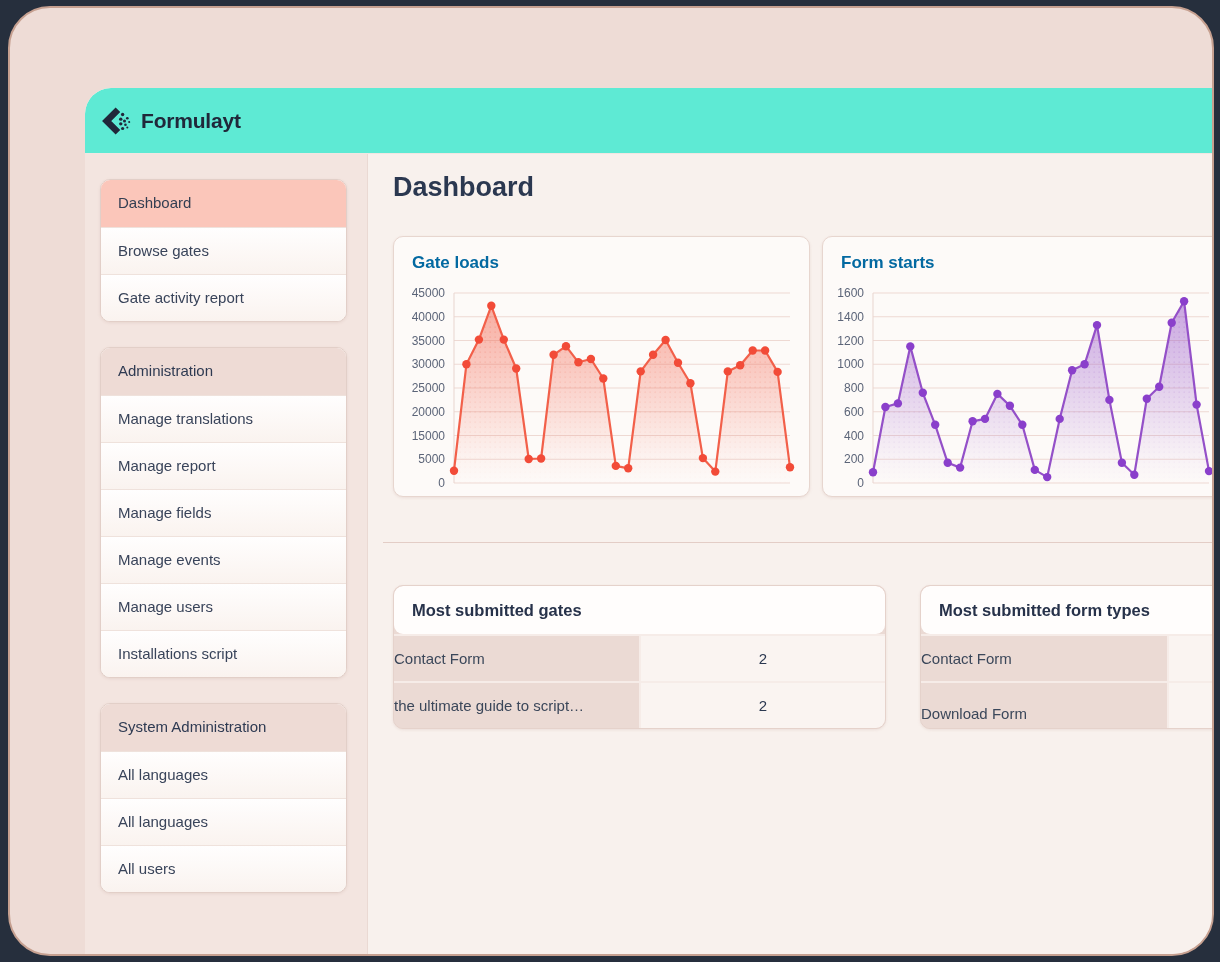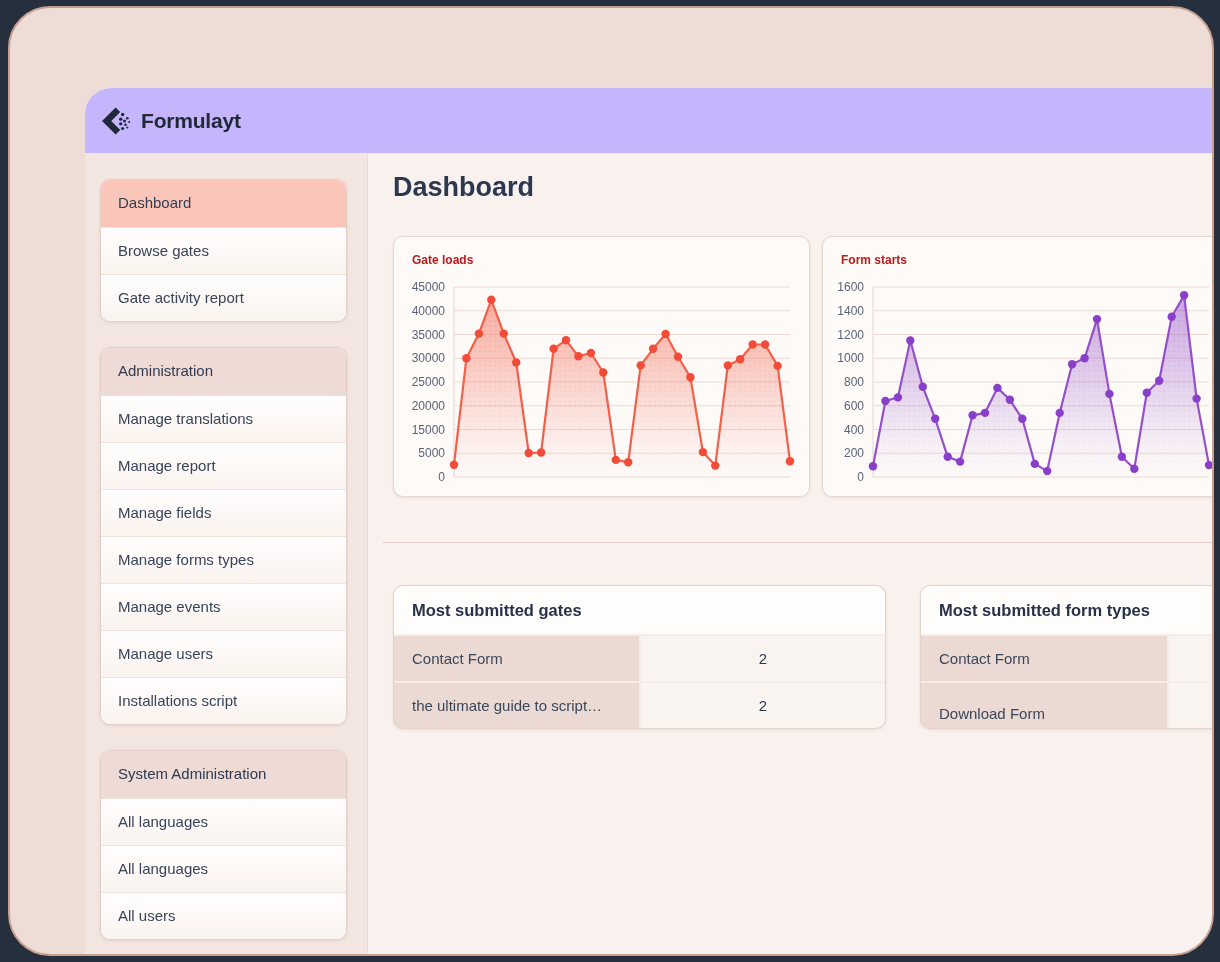--- a/index.html
+++ b/index.html
@@ -13,21 +13,21 @@
     background:#eedcd6; border:2px solid #c6a090; border-radius:42px; overflow:hidden;
   }
 
   .window {
     position:absolute; left:75px; top:80px; right:-2px; bottom:-2px;
     background:#f8f1ed; border-top-left-radius:26px; overflow:hidden;
   }
 
   .topbar {
     position:absolute; left:0; top:0; right:0; height:66px;
-    background:#c4b5fd; border-top-left-radius:26px; border-bottom:1px solid #f1e7e3;
+    background:#5eead4; border-top-left-radius:26px; border-bottom:1px solid #f1e7e3;
   }
   .logo { position:absolute; left:17px; top:50%; transform:translateY(-50%);
     display:flex; align-items:center; gap:9px; cursor:pointer; }
   .logo-text { font-size:21px; font-weight:bold; color:#20283a; letter-spacing:-0.2px; }
 
   .sidebar {
     position:absolute; left:0; top:66px; width:283px; bottom:0;
     background:#f3e5e0; border-right:1px solid #ead9d3; padding-top:25px;
   }
   .nav-group {
@@ -44,34 +44,34 @@
   .nav-group > div:first-child { border-top:none; }
 
   .main { position:absolute; left:283px; top:66px; right:0; bottom:0; }
   .page-title { position:absolute; left:25px; top:18px; font-size:27px; font-weight:bold; color:#2b3850; }
 
   .charts-row { position:absolute; left:25px; top:82px; display:flex; gap:12px; }
   .chart-card {
     background:#fdfaf8; border:1px solid #e7d6cf; border-radius:10px; height:261px;
     overflow:hidden; box-shadow:0 1px 3px rgba(190,150,140,0.2); flex:none;
   }
-  .chart-title { font-size:12px; font-weight:bold; color:#b91c1c; margin:16px 0 8px 18px; }
+  .chart-title { font-size:17px; font-weight:bold; color:#0369a1; margin:16px 0 8px 18px; }
   svg.chart { display:block; margin-top:6px; }
 
   .divider { position:absolute; left:15px; right:0; top:388px; height:1px; background:#e3cdc6; }
 
   .tables-row { position:absolute; left:25px; top:431px; display:flex; gap:34px; }
   .stats-card {
     border:1px solid #e5d2cb; border-radius:10px; overflow:hidden; flex:none;
     background:#ebdad4; box-shadow:0 1px 3px rgba(190,150,140,0.2);
   }
   .stats-header { height:48px; background:#fffdfc; display:flex; align-items:center;
-    padding-left:18px; font-size:16.5px; font-weight:bold; color:#27324a; }
+    padding-left:18px; font-size:16.5px; font-weight:bold; color:#27324a;border-radius:9px; }
   .stats-row { display:flex; height:47px; border-top:2px solid #f6ece8; }
-  .stats-label { display:flex; align-items:center; padding-left:18px; font-size:15px;
+  .stats-label { display:flex; align-items:center; font-size:15px;
     color:#3b475a; background:#ebdad4; flex:none; white-space:nowrap; overflow:hidden; }
   .stats-value { flex:1; background:#faf4f1; display:flex; align-items:center;
     justify-content:center; font-size:15px; color:#2b3850; border-left:2px solid #f6ece8; }
 </style>
 </head>
 <body>
 
 <div class="stage">
   <div class="frame">
     <div class="window">
@@ -100,21 +100,20 @@
           <div class="nav-group">
             <div class="nav-item active">Dashboard</div>
             <div class="nav-item">Browse gates</div>
             <div class="nav-item">Gate activity report</div>
           </div>
           <div class="nav-group">
             <div class="nav-header">Administration</div>
             <div class="nav-item">Manage translations</div>
             <div class="nav-item">Manage report</div>
             <div class="nav-item">Manage fields</div>
-            <div class="nav-item">Manage forms types</div>
             <div class="nav-item">Manage events</div>
             <div class="nav-item">Manage users</div>
             <div class="nav-item">Installations script</div>
           </div>
           <div class="nav-group">
             <div class="nav-header">System Administration</div>
             <div class="nav-item">All languages</div>
             <div class="nav-item">All languages</div>
             <div class="nav-item">All users</div>
           </div>

